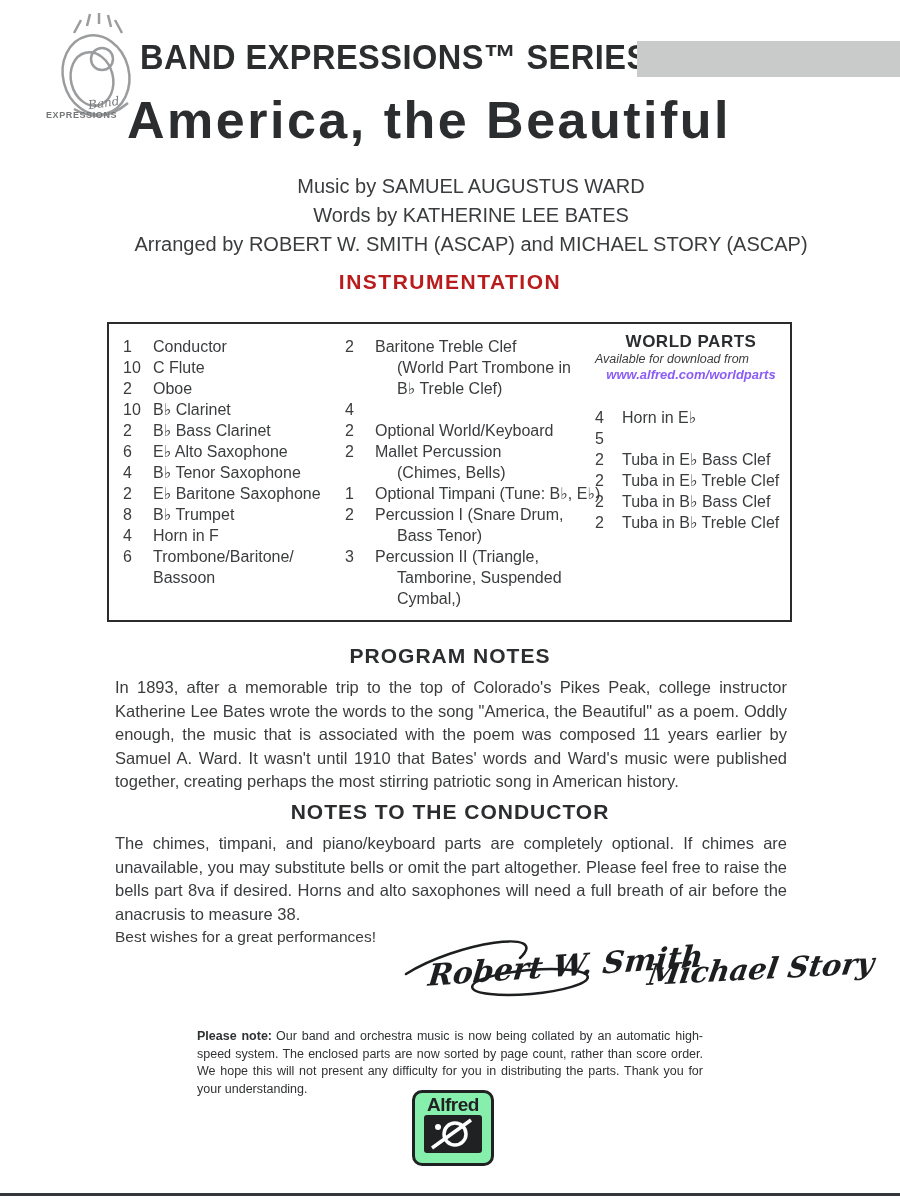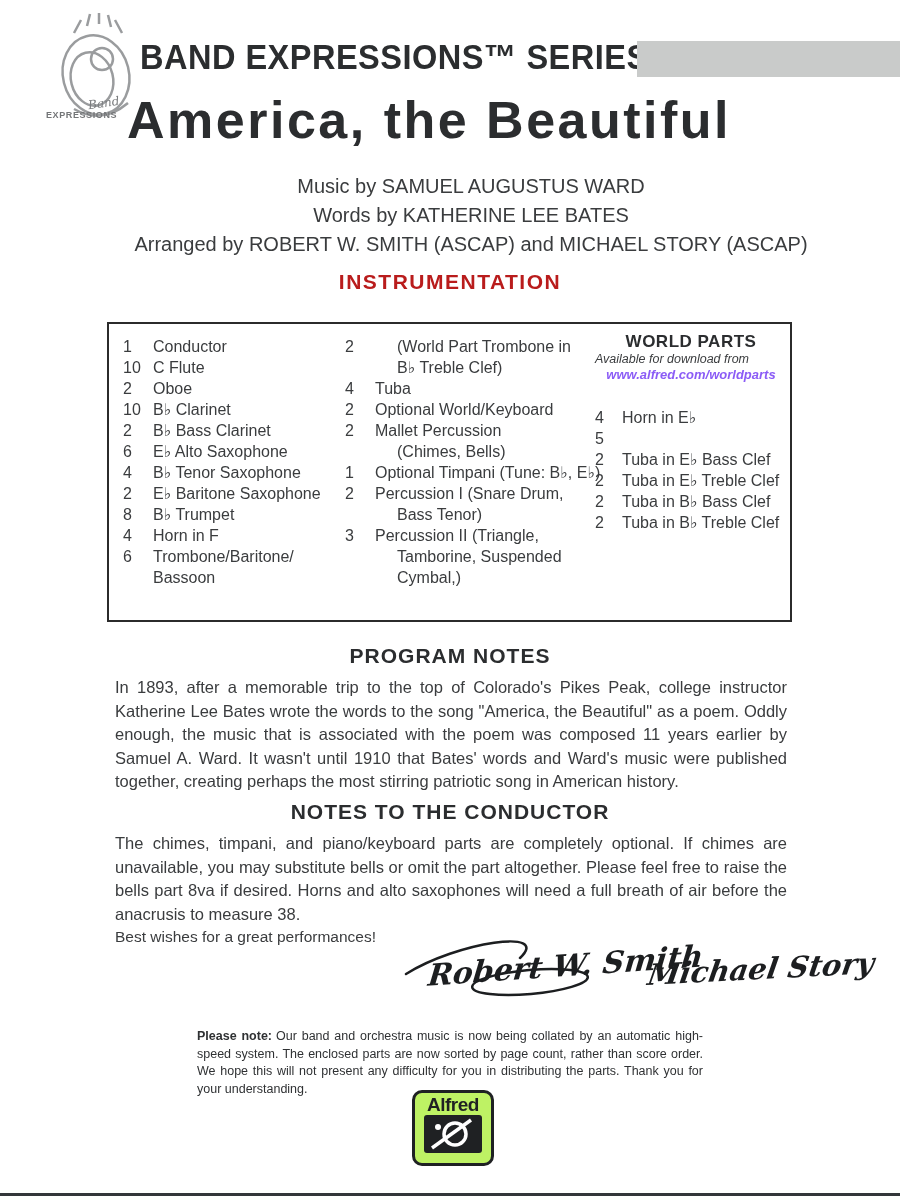--- a/index.html
+++ b/index.html
@@ -66,21 +66,21 @@
     transform:rotate(-4deg) skewX(-10deg);}
   .sig2{left:648px;top:952px;font-size:29px;font-weight:bold;
     transform:rotate(-3deg) skewX(-12deg);}
   .sig-flourish{left:402px;top:934px;width:250px;height:70px;}
 
   
   .please-note{left:197px;top:1028px;width:506px;font-size:12.5px;line-height:17.5px;
     text-align:justify;color:#2f3133;}
   .please-note b{margin-right:4px;}
   .alfred{left:412px;top:1090px;width:76px;height:70px;border:3px solid #1f2123;
-    border-radius:10px;display:flex;flex-direction:column;align-items:center;background:#bef264;}
+    border-radius:10px;display:flex;flex-direction:column;align-items:center;background:#86efac;}
   .alfred-name{font-size:19px;font-weight:bold;letter-spacing:-.5px;color:#1f2123;
     line-height:21px;margin-top:1px;}
   .alfred-mark{width:58px;height:38px;background:#1f2123;border-radius:3px;margin-top:0;}
   .bottom-rule{left:0;top:1193px;width:900px;height:3px;background:#33363a;}
 </style>
 </head>
 <body>
 
 <div class="page">
 
@@ -176,29 +176,27 @@
           <span class="nm">
             <div>Trombone/Baritone/</div>
             <div class="cont">Bassoon</div>
           </span>
         </div>
       </div>
     <div class="col col-mid">
         <div class="inst-row">
           <span class="qty">2</span>
           <span class="nm">
+            <div>Baritone Treble Clef</div>
             <div class="cont">(World Part Trombone in</div>
             <div class="cont">B♭ Treble Clef)</div>
           </span>
         </div>
         <div class="inst-row">
           <span class="qty">4</span>
-          <span class="nm">
-            <div>Tuba</div>
-          </span>
         </div>
         <div class="inst-row">
           <span class="qty">2</span>
           <span class="nm">
             <div>Optional World/Keyboard</div>
           </span>
         </div>
         <div class="inst-row">
           <span class="qty">2</span>
           <span class="nm">

